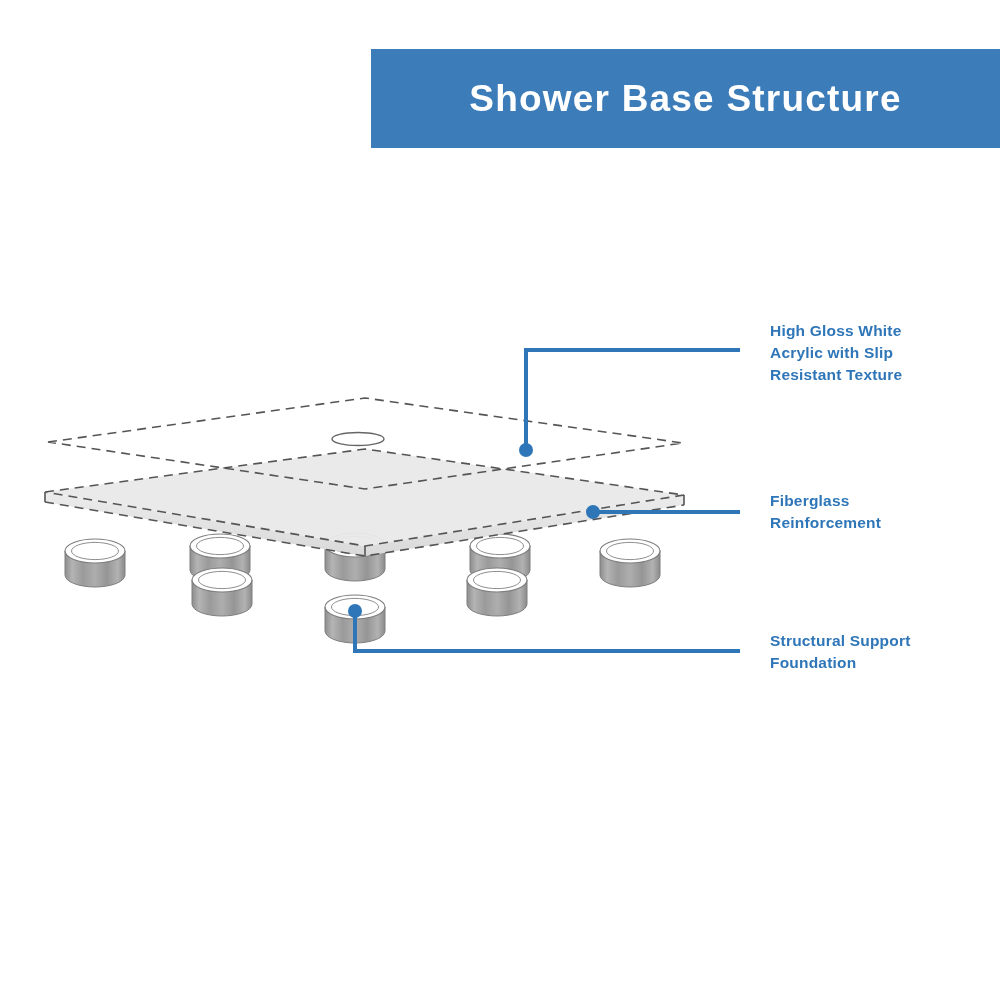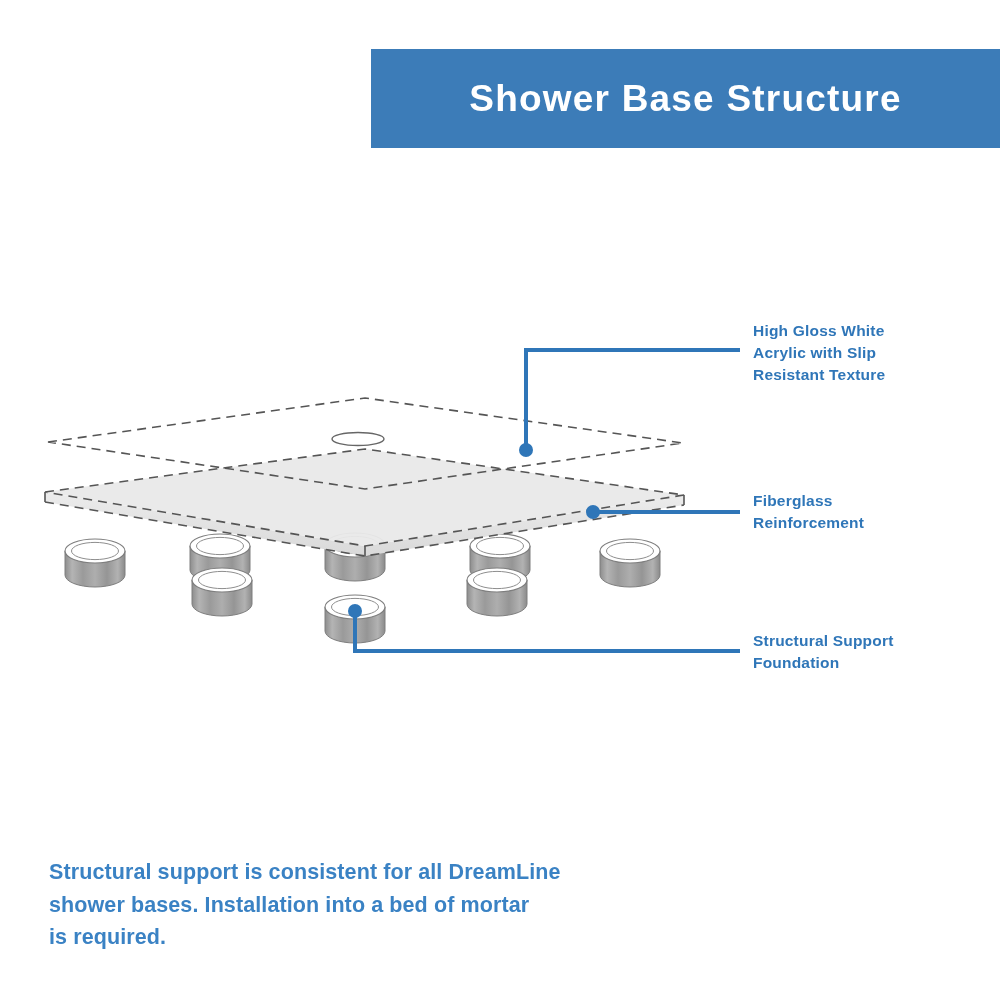--- a/index.html
+++ b/index.html
@@ -53,20 +53,21 @@
   
   .callout-label {
     position: absolute;
     color: #2f76b8;
     font-size: 15.5px;
     font-weight: bold;
     line-height: 1.42;
     letter-spacing: 0.2px;
     font-family: "Liberation Sans", sans-serif;
     white-space: pre-line;
+    margin-left: 17px;
   }
   #callout-label-0 { left: 753px; top: 320px; width: 200px; }
   #callout-label-1 { left: 753px; top: 490px; width: 200px; }
   #callout-label-2 { left: 753px; top: 630px; width: 200px; }
 
   
   #footer-caption {
     position: absolute;
     left: 49px;
     top: 856px;
@@ -189,17 +190,14 @@
   <div class="callout-label" id="callout-label-0">High Gloss White
 Acrylic with Slip
 Resistant Texture</div>
 
   <div class="callout-label" id="callout-label-2">Structural Support
 Foundation</div>
 
   <div class="callout-label" id="callout-label-1">Fiberglass
 Reinforcement</div>
 
-  <div id="footer-caption">Structural support is consistent for all DreamLine
-shower bases. Installation into a bed of mortar
-is required.</div>
 
 </div>
 
 </body></html>

